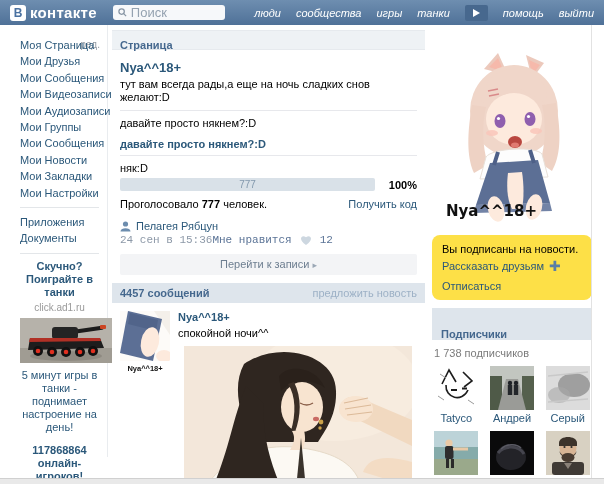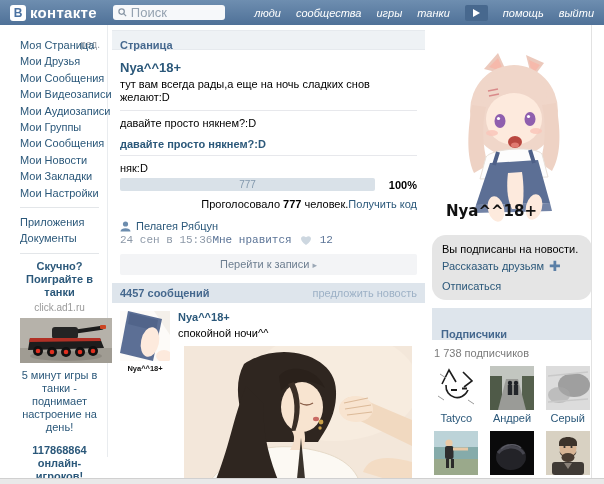--- a/index.html
+++ b/index.html
@@ -53,21 +53,21 @@
   .desc { margin-top:4px; line-height:13px; }
   .hr { border-top:1px solid #e7e8ec; margin:6px 0; }
   .status { line-height:13px; }
   .poll-q { color:#2b587a; font-weight:bold; margin-top:8px; padding-bottom:5px;
     border-bottom:1px solid #e7e8ec; }
   .poll-opt { margin-top:6px; line-height:13px; }
   .bar-row { display:flex; align-items:center; margin-top:3px; gap:6px; }
   .bar { flex:1; height:13px; background:#d9e1e8; border-radius:2px; text-align:center;
     font-size:10px; color:#8399ad; line-height:13px; cursor:pointer; }
   .pct { font-weight:bold; width:36px; text-align:right; }
-  .voted-row { display:flex; justify-content:flex-end; margin-top:7px; line-height:13px; }
+  .voted-row { display:flex; justify-content:space-between; margin-top:7px; line-height:13px; }
   .author-row { margin-top:9px; display:flex; align-items:center; gap:5px; line-height:13px; }
   .meta-row { display:flex; margin-top:1px; line-height:13px;font-family:Liberation Mono, monospace; }
   .date { color:#8d99a8; }
   .like { display:flex; align-items:center; gap:8px; color:#5a7396; cursor:pointer; }
   .like span { color:#5a7396; }
   .goto-btn { margin-top:7px; height:21px; background:#f3f4f6; border-radius:2px;
     text-align:center; line-height:21px; color:#6d7e90; cursor:pointer; }
   .goto-arrow { color:#9aa7b5; font-size:9px; }
   .wall-header { margin-top:8px; height:20px; background:#dee5ec; display:flex;
     justify-content:space-between; padding:0 8px; line-height:20px; }
@@ -77,21 +77,21 @@
   .post-av { width:50px; flex:0 0 50px; cursor:pointer; }
   .av-cap { font-size:7.5px; font-weight:bold; color:#111; text-align:center; margin-top:1px; }
   .post-body { flex:1; }
   .post-name { font-weight:bold; display:inline-block; }
   .post-text { margin-top:4px; line-height:13px; }
   .post-img { margin-top:6px; margin-left:6px; display:block; cursor:pointer; }
 
   
   .right { position:absolute; left:432px; top:25px; width:160px; }
   .right-av { display:block; margin-top:20px; cursor:pointer; }
-  .action-box { margin-top:12px; background:#e5e5e5; border-radius:14px; padding:8px 10px; }
+  .action-box { margin-top:12px; background:#fde047; border-radius:8px; padding:8px 10px; }
   .ab-line2 { margin-top:5px; display:flex; align-items:center; gap:5px; }
   .plus { color:#5b7fa6; font-weight:bold; font-size:14px; line-height:10px; }
   .ab-line3 { margin-top:8px; }
   .subs-header { margin-top:8px; height:20px; background:#dee5ec; color:#45688e;
     font-weight:bold; line-height:20px; padding:16px 9px; }
   .subs-count { color:#7b7b7b; margin:7px 0 7px 2px; }
   .subs-grid { display:grid; grid-template-columns:repeat(3,1fr); gap:7px 9px; padding:0 1px; }
   .sub { text-align:center; }
   .sub svg { display:block; margin:0 auto; cursor:pointer; }
   .sub a { display:block; margin-top:2px; }

